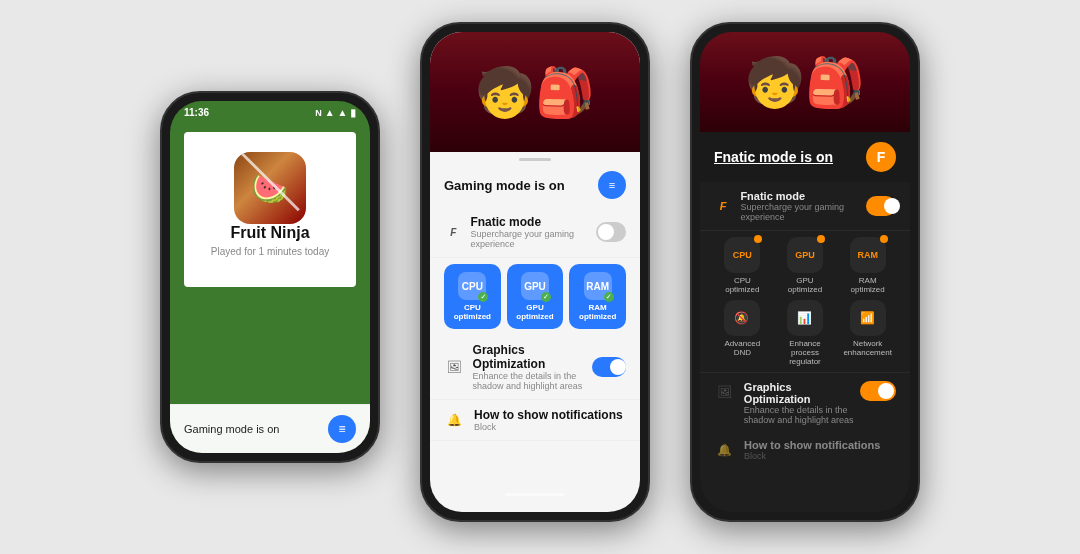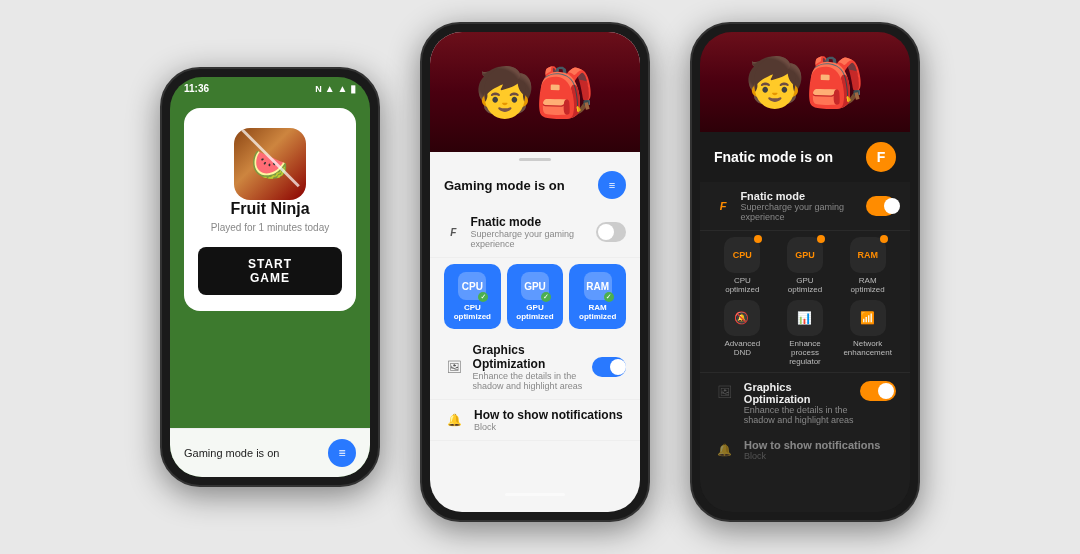--- a/index.html
+++ b/index.html
@@ -20,21 +20,21 @@
       position: relative;
       border-radius: 40px;
       background: #1a1a1a;
       box-shadow: 0 8px 32px rgba(0,0,0,0.45);
       overflow: hidden;
       border: 2px solid #333;
     }
 
     .phone-1 {
       width: 220px;
-      height: 420px;
+      height: 372px;
     }
 
     .phone-2 {
       width: 230px;
       height: 500px;
       margin-top: -10px;
     }
 
     .phone-3 {
       width: 230px;
@@ -80,21 +80,21 @@
       font-weight: 600;
       color: white;
     }
 
     .header-icons { display: flex; gap: 10px; }
     .header-icon { color: white; font-size: 14px; }
 
     .game-card {
       margin: 10px 14px;
       background: white;
-      border-radius: 16px;
+      border-radius: 4px;
       padding: 20px 14px 16px;
       display: flex;
       flex-direction: column;
       align-items: center;
     }
 
     .game-name {
       font-size: 16px;
       font-weight: 700;
       color: #111;
@@ -348,20 +348,21 @@
       padding: 10px 14px;
       display: flex;
       align-items: center;
       justify-content: space-between;
     }
 
     .fnatic-title {
       font-size: 14px;
       font-weight: 700;
       color: white;
+      text-decoration: underline;
     }
 
     .fnatic-avatar {
       width: 30px;
       height: 30px;
       background: #FF8C00;
       border-radius: 50%;
       display: flex;
       align-items: center;
       justify-content: center;
@@ -521,21 +522,20 @@
         <span>▲</span>
         <span>▮</span>
       </div>
     </div>
 
 
     <div class="game-card">
       <div class="fruit-icon"></div>
       <div class="game-name">Fruit Ninja</div>
       <div class="game-subtitle">Played for 1 minutes today</div>
-      <button class="start-btn">START GAME</button>
     </div>
 
     <div class="gaming-mode-bar">
       <span class="gaming-mode-text">Gaming mode is on</span>
       <div class="gaming-btn">
         <span>≡</span>
       </div>
     </div>
   </div>
 </div>

